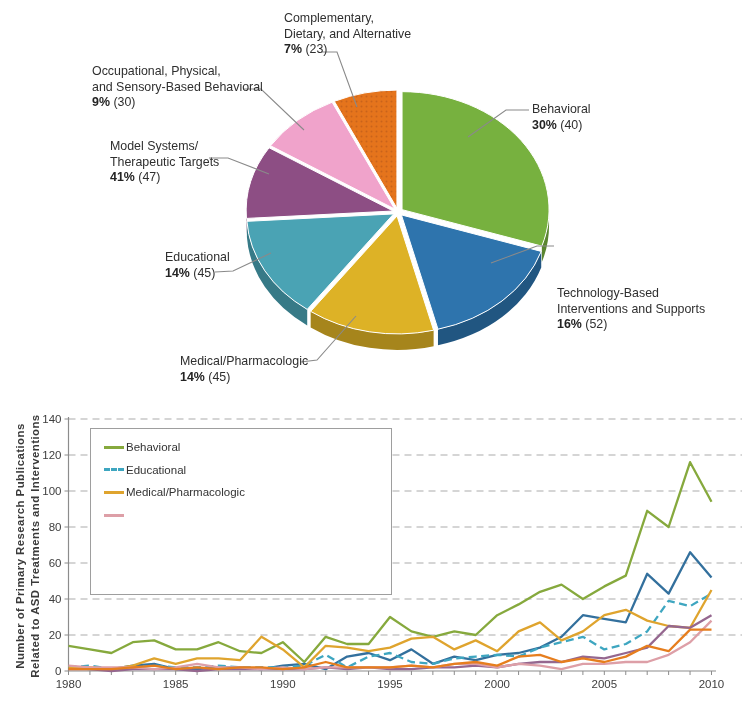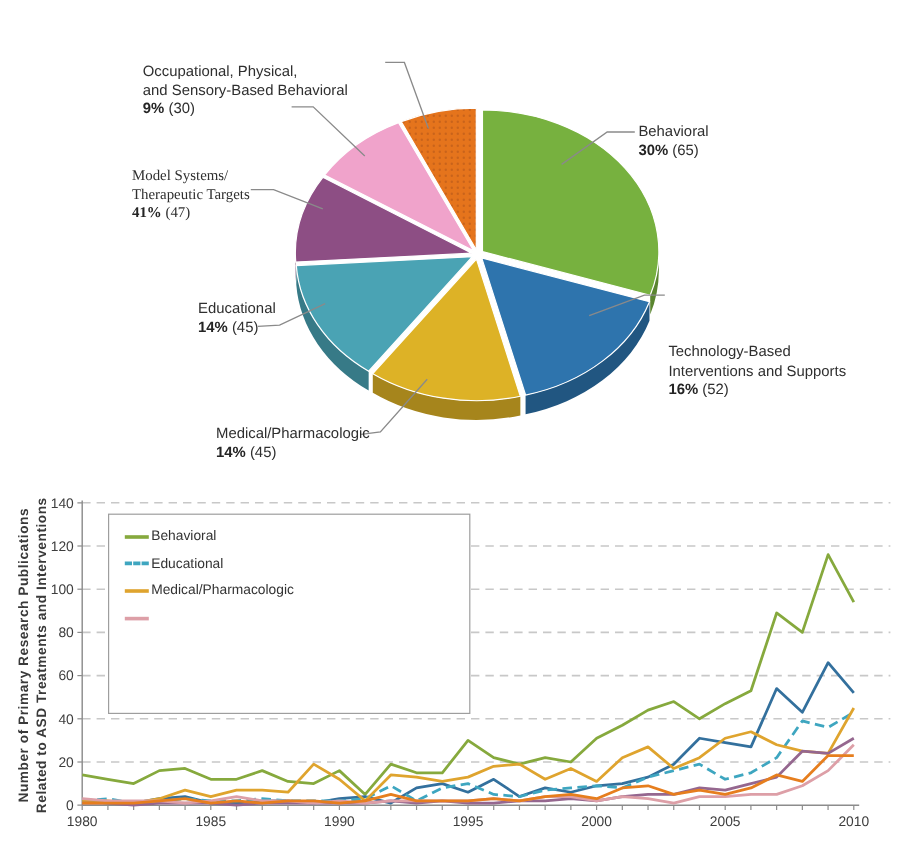--- a/index.html
+++ b/index.html
@@ -7,22 +7,22 @@
          font-family:"Liberation Sans", sans-serif;}
   svg{position:absolute;left:0;display:block;}
   #pie-svg{top:0;}
   #line-svg{top:400px;}
 
   .pie-label{position:absolute;font-size:12.4px;line-height:15.6px;color:#2f2f2f;
              white-space:nowrap;}
   .pie-label .pl-line{display:block;}
   .pie-label .pl-pct b{font-weight:bold;color:#242424;}
   .lbl-complementary{left:284px;top:11px;}
-  .lbl-occupational{left:92px;top:52px;margin-left:27px;}
-  .lbl-model{left:110px;top:139px;font-family:Liberation Serif, serif;}
+  .lbl-occupational{left:92px;top:64px;}
+  .lbl-model{left:110px;top:139px;}
   .lbl-educational{left:165px;top:250px;}
   .lbl-medical{left:180px;top:354px;}
   .lbl-behavioral{left:532px;top:102px;}
   .lbl-technology{left:557px;top:238px;margin-top:48px;}
 
   #legend{position:absolute;left:90px;top:428px;width:302px;height:167px;
           background:#fff;border:1.5px solid #9e9e9e;box-sizing:border-box;
           padding:7px 0 0 13px;z-index:5;}
   .legend-row{display:flex;align-items:center;height:22.6px;}
   .legend-row .swatch{display:inline-block;width:20px;height:0;margin-right:2px;flex:0 0 20px;}
@@ -60,41 +60,46 @@
       <path d="M 396.90928379301727 208.096332952245 L 334.31972793295165 101.32674076125468 A 147 118 0 0 1 396.9092837930172 90.096332952245 Z" fill="url(#dot-pattern)" stroke="#ffffff" stroke-width="1"></path>
       <polyline points="529,110 506,110 468,137" fill="none" stroke="#8a8a8a" stroke-width="1.1"></polyline>
       <polyline points="554,246 537,246 491,263" fill="none" stroke="#8a8a8a" stroke-width="1.1"></polyline>
       <polyline points="301,362 317,360 356,316" fill="none" stroke="#8a8a8a" stroke-width="1.1"></polyline>
       <polyline points="215,272 233,271 271,253" fill="none" stroke="#8a8a8a" stroke-width="1.1"></polyline>
       <polyline points="209,158 228,158 269,174" fill="none" stroke="#8a8a8a" stroke-width="1.1"></polyline>
       <polyline points="243,89 261,89 304,130" fill="none" stroke="#8a8a8a" stroke-width="1.1"></polyline>
       <polyline points="321,52 337,52 357,107" fill="none" stroke="#8a8a8a" stroke-width="1.1"></polyline>
     </svg>
 
+  <div class="pie-label lbl-complementary">
+    <span class="pl-line">Complementary,</span>
+    <span class="pl-line">Dietary, and Alternative</span>
+    <span class="pl-line pl-pct"><b>7%</b> <span>(23)</span></span>
+  </div>
   <div class="pie-label lbl-occupational">
     <span class="pl-line">Occupational, Physical,</span>
     <span class="pl-line">and Sensory-Based Behavioral</span>
     <span class="pl-line pl-pct"><b>9%</b> <span>(30)</span></span>
   </div>
   <div class="pie-label lbl-model">
     <span class="pl-line">Model Systems/</span>
     <span class="pl-line">Therapeutic Targets</span>
     <span class="pl-line pl-pct"><b>41%</b> <span>(47)</span></span>
   </div>
   <div class="pie-label lbl-educational">
     <span class="pl-line">Educational</span>
     <span class="pl-line pl-pct"><b>14%</b> <span>(45)</span></span>
   </div>
   <div class="pie-label lbl-medical">
     <span class="pl-line">Medical/Pharmacologic</span>
     <span class="pl-line pl-pct"><b>14%</b> <span>(45)</span></span>
   </div>
   <div class="pie-label lbl-behavioral">
     <span class="pl-line">Behavioral</span>
-    <span class="pl-line pl-pct"><b>30%</b> <span>(65)</span></span>
+    <span class="pl-line pl-pct"><b>30%</b> <span>(40)</span></span>
   </div>
   <div class="pie-label lbl-technology">
     <span class="pl-line">Technology-Based</span>
     <span class="pl-line">Interventions and Supports</span>
     <span class="pl-line pl-pct"><b>16%</b> <span>(52)</span></span>
   </div>
 
   <svg id="line-svg" width="750" height="311" viewBox="0 0 750 311">
       <line x1="68.5" y1="235" x2="742" y2="235" stroke="#c8c8c8" stroke-width="1.3" stroke-dasharray="7 5"></line>
       <line x1="68.5" y1="199" x2="742" y2="199" stroke="#c8c8c8" stroke-width="1.3" stroke-dasharray="7 5"></line>

